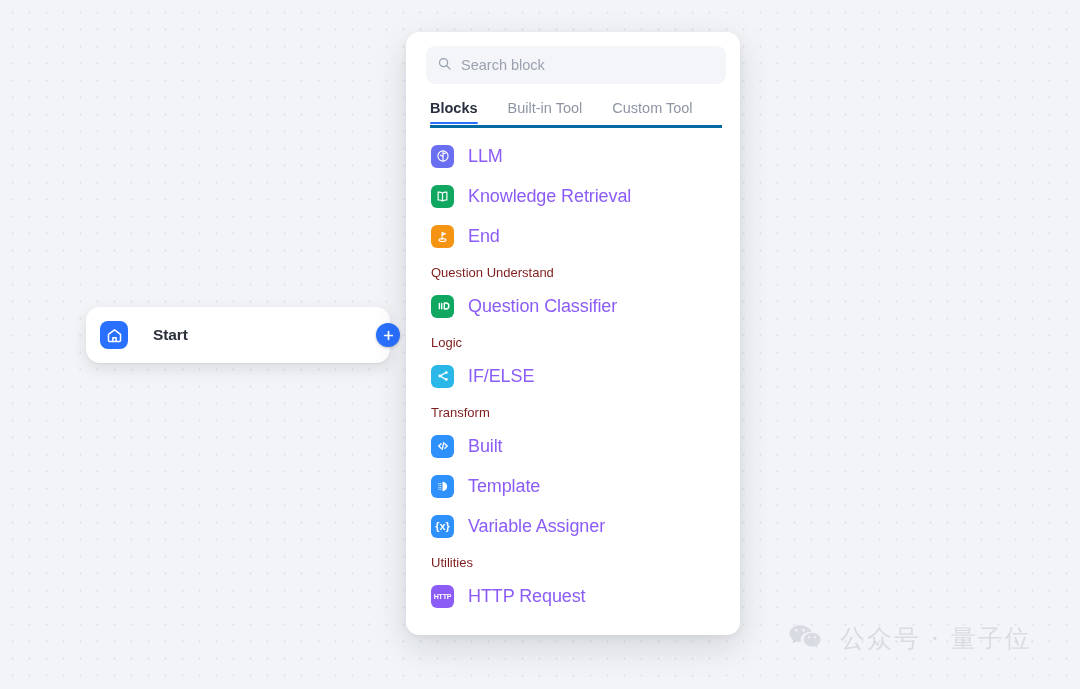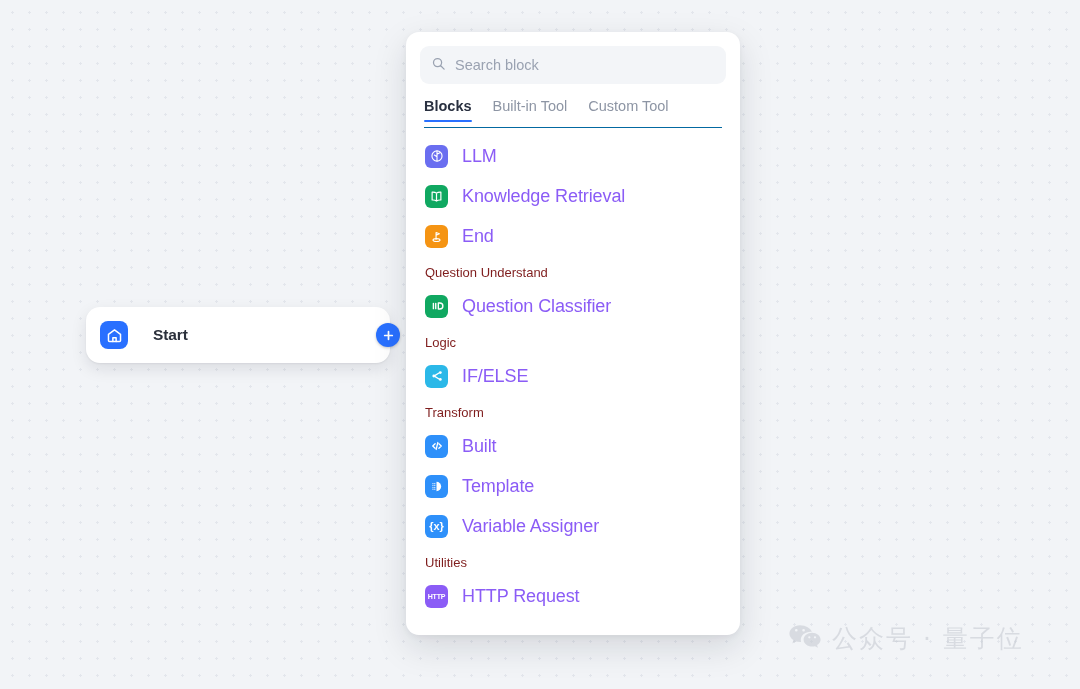--- a/index.html
+++ b/index.html
@@ -69,20 +69,21 @@
   #block-panel {
     position: absolute;
     left: 406px;
     top: 32px;
     width: 334px;
     height: 603px;
     background: #ffffff;
     border-radius: 13px;
     box-shadow: 0 2px 6px rgba(16,24,40,0.05), 0 12px 34px rgba(16,24,40,0.13);
     overflow: hidden;
+    padding-left: 6px;
   }
   #search-row {
     margin: 14px 14px 0 14px;
     height: 38px;
     background: #f3f5f8;
     border-radius: 9px;
     display: flex;
     align-items: center;
     padding: 0 11px;
   }
@@ -93,25 +94,25 @@
     margin-left: 9px;
     font-family: "Liberation Sans", sans-serif;
     font-size: 14.5px;
     color: #3b4354;
     width: 100%;
   }
   #search-input::placeholder { color: #9aa2b1; }
 
   #tabs {
     display: flex;
-    align-items: flex-start;
-    gap: 21px;
+    align-items: center;
+    gap: 30px;
     margin: 14px 18px 0 18px;
     height: 30px;
-    border-bottom: 1px solid #0369a1;
+    border-bottom: 3px solid #0369a1;
   }
   .tab {
     font-size: 14.5px;
     color: #8d95a4;
     padding-bottom: 7px;
     position: relative;
     cursor: pointer;
     white-space: nowrap;
   }
   .tab.active {
@@ -171,21 +172,21 @@
     font-family: "Liberation Sans", sans-serif;
   }
 
   
   #watermark {
     position: absolute;
     left: 788px;
     top: 622px;
     display: flex;
     align-items: center;
-    gap: 10px;
+    gap: 18px;
     opacity: 0.55;
   }
   #watermark-text {
     font-size: 25px;
     color: #c4c8d0;
     letter-spacing: 2px;
     font-family: "DejaVu Sans", sans-serif;
   }
 </style>
 </head>

